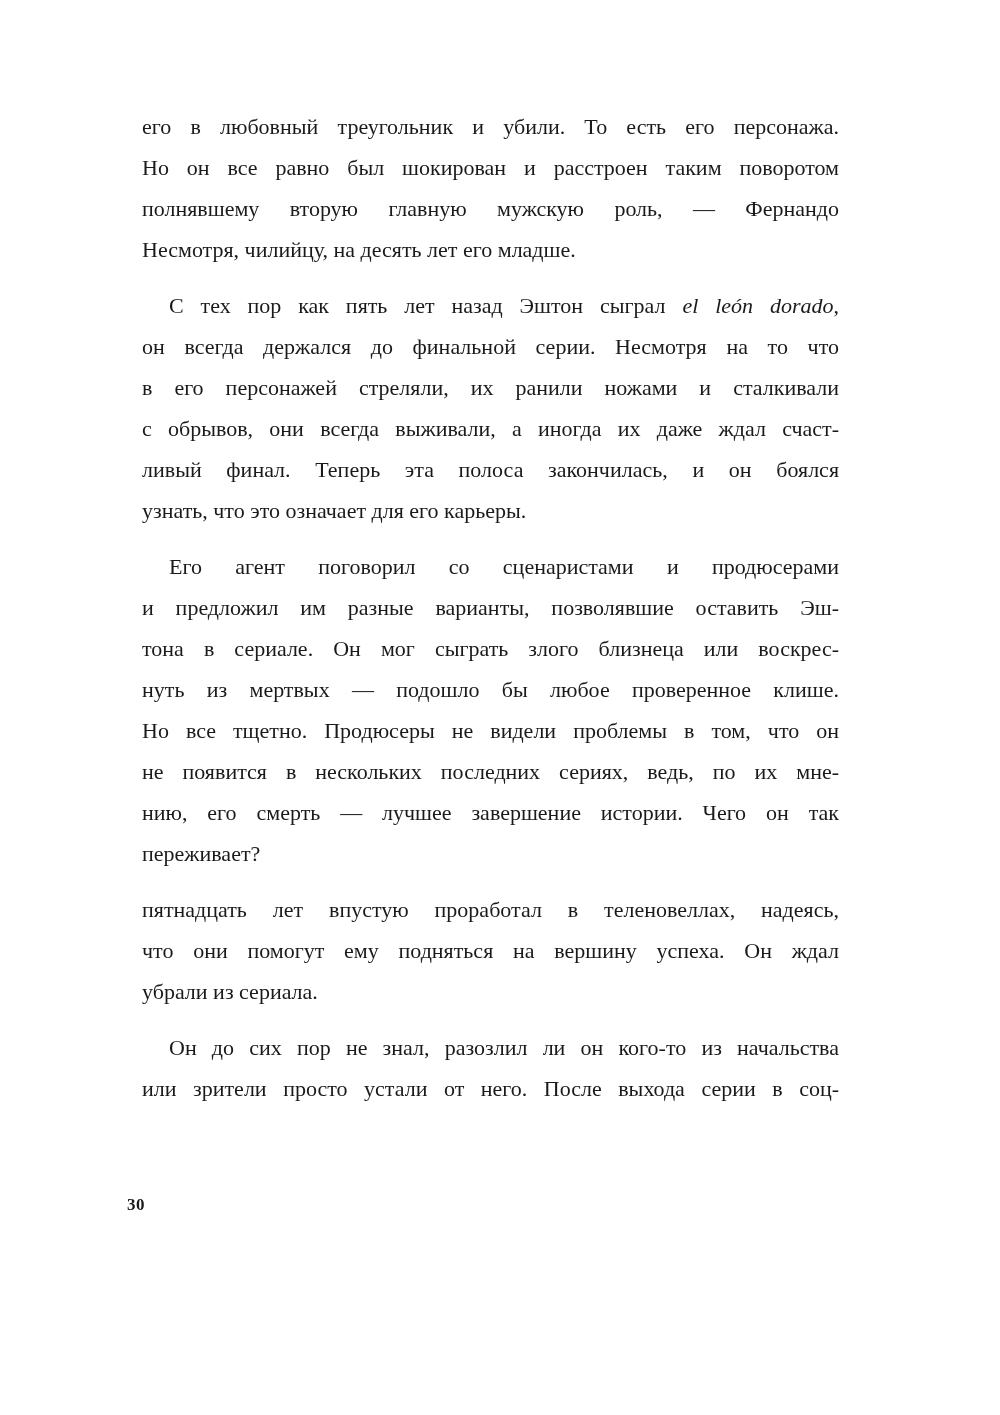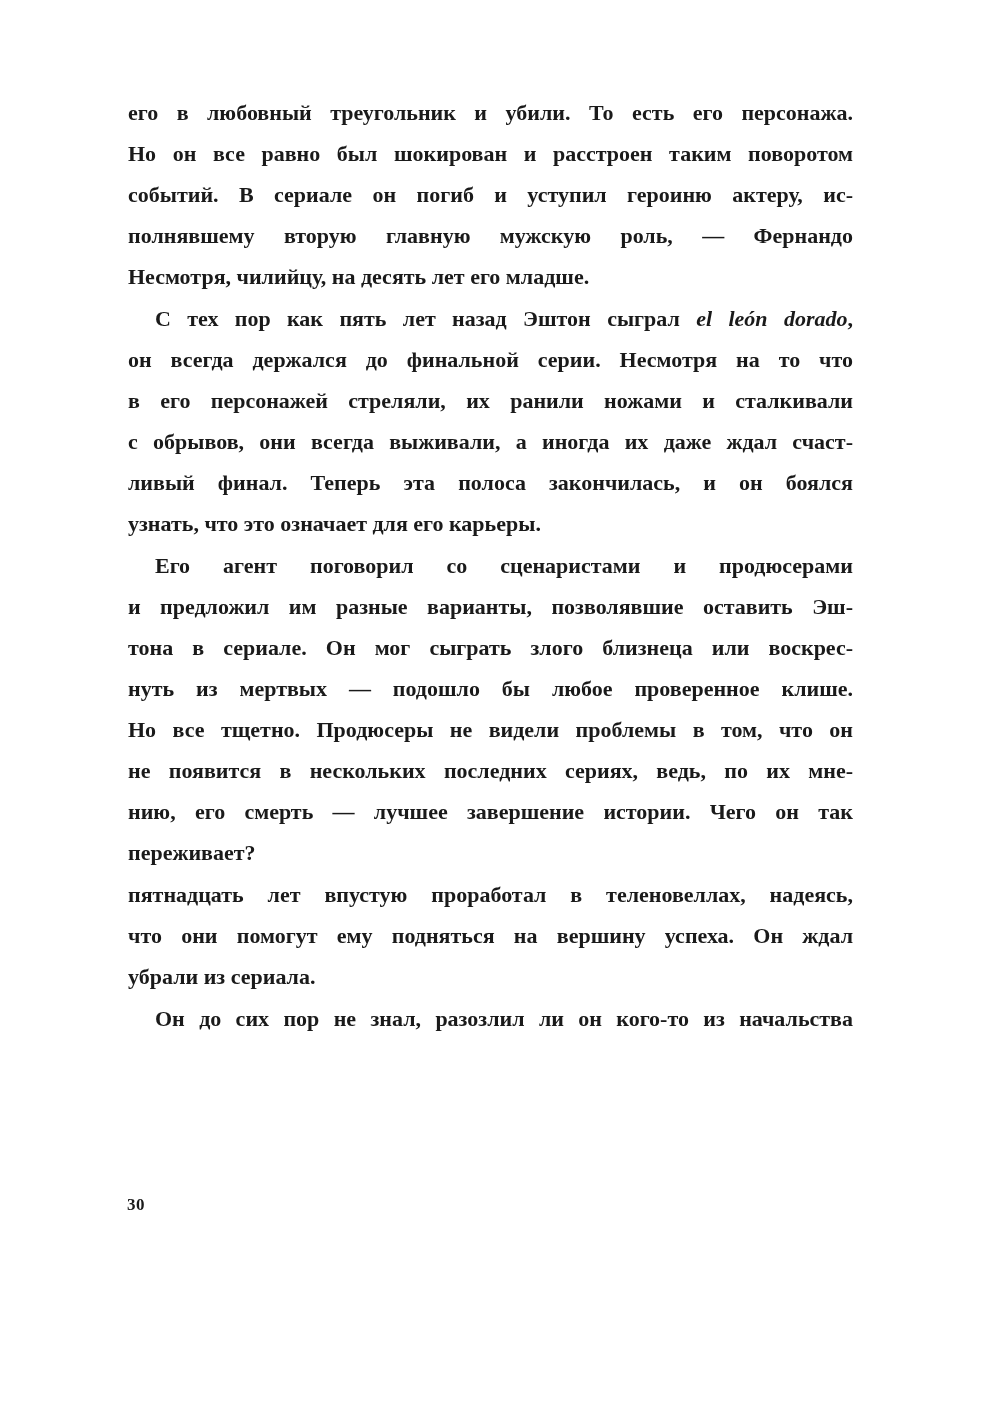--- a/index.html
+++ b/index.html
@@ -16,23 +16,22 @@
     color: #1a1a1a;
     overflow: hidden;
   }
   .text-block {
     position: absolute;
     left: 127px;
     top: 91px;
     width: 727px;
   }
   .paragraph {
-    margin: 1px;
+    margin: 15px;
     padding: 0;
-    font-weight: bold;
   }
   .line {
     font-size: 22px;
     line-height: 41px;
     height: 41px;
     text-align: justify;
     text-align-last: justify;
     -moz-text-align-last: justify;
   }
   .line.last {
@@ -57,21 +56,20 @@
   }
 </style>
 </head>
 <body>
 
 <div class="page">
   <main class="text-block" id="text-block">
       <div class="paragraph">
         <div class="line">его в любовный треугольник и убили. То есть его персонажа.</div>
         <div class="line">Но он все равно был шокирован и расстроен таким поворотом</div>
-        <div class="line">событий. В сериале он погиб и уступил героиню актеру, ис-</div>
         <div class="line">полнявшему вторую главную мужскую роль, — Фернандо</div>
         <div class="line last">Несмотря, чилийцу, на десять лет его младше.</div>
       </div>
       <div class="paragraph">
         <div class="line indent">С тех пор как пять лет назад Эштон сыграл <i>el león dorado</i>,</div>
         <div class="line">он всегда держался до финальной серии. Несмотря на то что</div>
         <div class="line">в его персонажей стреляли, их ранили ножами и сталкивали</div>
         <div class="line">с обрывов, они всегда выживали, а иногда их даже ждал счаст-</div>
         <div class="line">ливый финал. Теперь эта полоса закончилась, и он боялся</div>
         <div class="line last">узнать, что это означает для его карьеры.</div>
@@ -86,16 +84,17 @@
         <div class="line">нию, его смерть — лучшее завершение истории. Чего он так</div>
         <div class="line last">переживает?</div>
       </div>
       <div class="paragraph">
         <div class="line">пятнадцать лет впустую проработал в теленовеллах, надеясь,</div>
         <div class="line">что они помогут ему подняться на вершину успеха. Он ждал</div>
         <div class="line last">убрали из сериала.</div>
       </div>
       <div class="paragraph">
         <div class="line indent">Он до сих пор не знал, разозлил ли он кого-то из начальства</div>
+        <div class="line">или зрители просто устали от него. После выхода серии в соц-</div>
       </div>
     </main>
   <div class="page-number">30</div>
 </div>
 
 </body></html>

